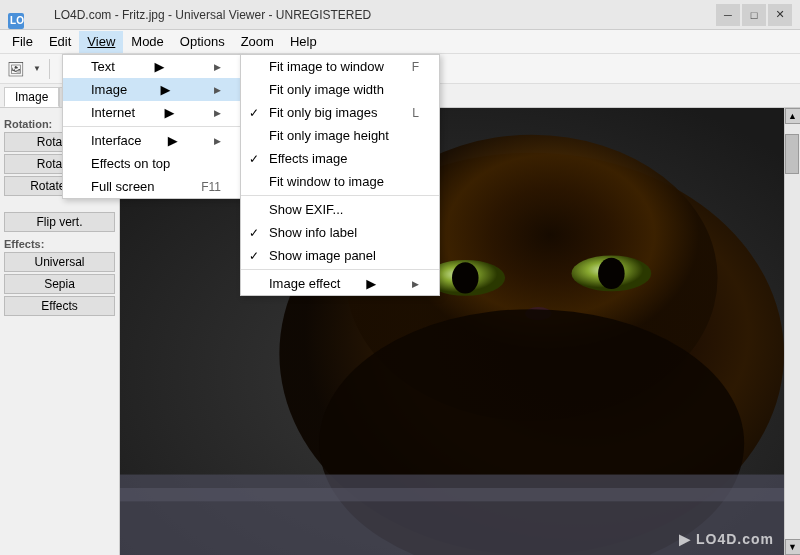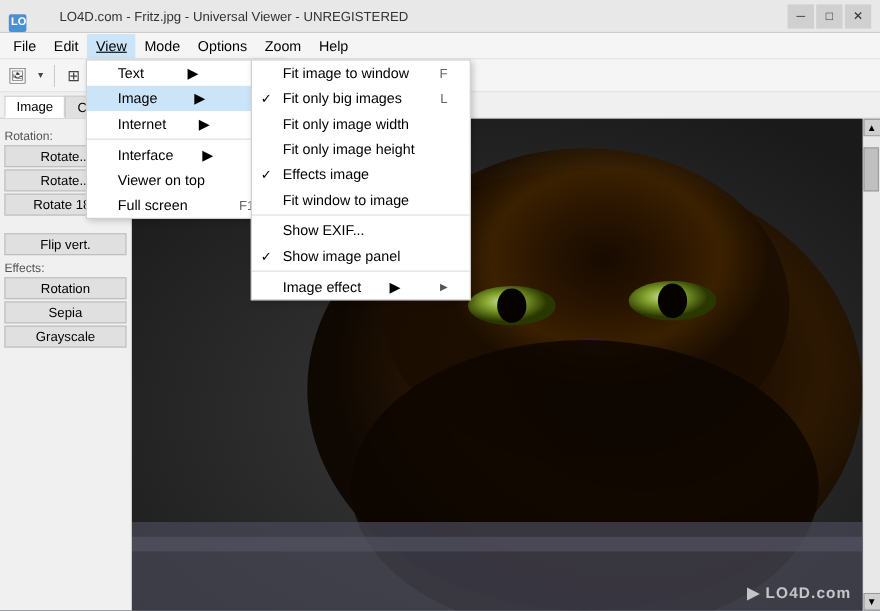--- a/index.html
+++ b/index.html
@@ -163,39 +163,39 @@
       border-right: 1px solid #ccc;
       padding: 4px;
       font-size: 12px;
       overflow-y: auto;
     }
     .panel-section-title {
       font-size: 11px;
       color: #555;
       margin-top: 6px;
       margin-bottom: 2px;
-      font-weight: normal;
+      font-weight: bold;
     }
     .panel-btn {
       display: block;
       width: 100%;
       padding: 2px 4px;
       font-size: 12px;
       text-align: center;
       background: #e0e0e0;
       border: 1px solid #bbb;
       cursor: pointer;
       margin-bottom: 2px;
       color: #000;
     }
 
     
     .image-area {
       flex: 1;
-      background: #0f172a;
+      background: #737373;
       position: relative;
       overflow: hidden;
     }
 
     
     .cat-bg {
       width: 100%;
       height: 100%;
       background: 
         radial-gradient(ellipse 60% 50% at 65% 40%, #1a0e00 0%, #2d1a00 30%, #1a0a00 60%, #0a0500 100%);
@@ -246,21 +246,21 @@
       right: 0;
       bottom: 0;
       z-index: 100;
       pointer-events: none;
     }
 
     
     .view-dropdown {
       position: absolute;
       top: 54px;
-      left: 78px;
+      left: 62px;
       background: white;
       border: 1px solid #ccc;
       box-shadow: 2px 2px 6px rgba(0,0,0,0.2);
       min-width: 180px;
       pointer-events: all;
       font-size: 13px;
     }
 
     .dropdown-item {
       padding: 4px 20px 4px 28px;
@@ -292,21 +292,21 @@
     .dropdown-separator {
       height: 1px;
       background: #ddd;
       margin: 2px 0;
     }
 
     
     .sub-dropdown {
       position: absolute;
       top: 54px;
-      left: 228px;
+      left: 240px;
       background: white;
       border: 1px solid #ccc;
       box-shadow: 2px 2px 6px rgba(0,0,0,0.2);
       min-width: 200px;
       pointer-events: all;
       font-size: 13px;
     }
 
     
     .watermark {
@@ -370,23 +370,23 @@
 <div class="main-area" style="height: 447px;">
 
   <div class="left-panel">
     <div class="panel-section-title">Rotation:</div>
     <button class="panel-btn">Rotate...</button>
     <button class="panel-btn">Rotate...</button>
     <button class="panel-btn">Rotate 180</button>
     <br>
     <button class="panel-btn">Flip vert.</button>
     <div class="panel-section-title">Effects:</div>
-    <button class="panel-btn">Rotation</button>
+    <button class="panel-btn">Universal</button>
     <button class="panel-btn">Sepia</button>
-    <button class="panel-btn">Grayscale</button>
+    <button class="panel-btn">Effects</button>
   </div>
 
   <div class="image-area">
     <div class="cat-bg">
       
       <svg width="100%" height="100%" xmlns="http://www.w3.org/2000/svg">
         <defs>
           <radialGradient id="catBody" cx="60%" cy="45%" r="55%">
             <stop offset="0%" stop-color="#0a0500"></stop>
             <stop offset="30%" stop-color="#1a0a00"></stop>
@@ -465,52 +465,55 @@
     <div class="dropdown-item has-submenu">
       <span>Internet</span>
       <span>▶</span>
     </div>
     <div class="dropdown-separator"></div>
     <div class="dropdown-item has-submenu">
       <span>Interface</span>
       <span>▶</span>
     </div>
     <div class="dropdown-item">
-      <span>Viewer on top</span>
+      <span>Effects on top</span>
     </div>
     <div class="dropdown-item">
       <span>Full screen</span>
       <span class="shortcut">F11</span>
     </div>
   </div>
 
   <div class="sub-dropdown">
     <div class="dropdown-item">
       <span>Fit image to window</span>
       <span class="shortcut">F</span>
+    </div>
+    <div class="dropdown-item">
+      <span>Fit only image width</span>
     </div>
     <div class="dropdown-item checked">
       <span>Fit only big images</span>
       <span class="shortcut">L</span>
     </div>
     <div class="dropdown-item">
-      <span>Fit only image width</span>
-    </div>
-    <div class="dropdown-item">
       <span>Fit only image height</span>
     </div>
     <div class="dropdown-item checked">
       <span>Effects image</span>
     </div>
     <div class="dropdown-item">
       <span>Fit window to image</span>
     </div>
     <div class="dropdown-separator"></div>
     <div class="dropdown-item">
       <span>Show EXIF...</span>
+    </div>
+    <div class="dropdown-item checked">
+      <span>Show info label</span>
     </div>
     <div class="dropdown-item checked">
       <span>Show image panel</span>
     </div>
     <div class="dropdown-separator"></div>
     <div class="dropdown-item has-submenu">
       <span>Image effect</span>
       <span>▶</span>
     </div>
   </div>

